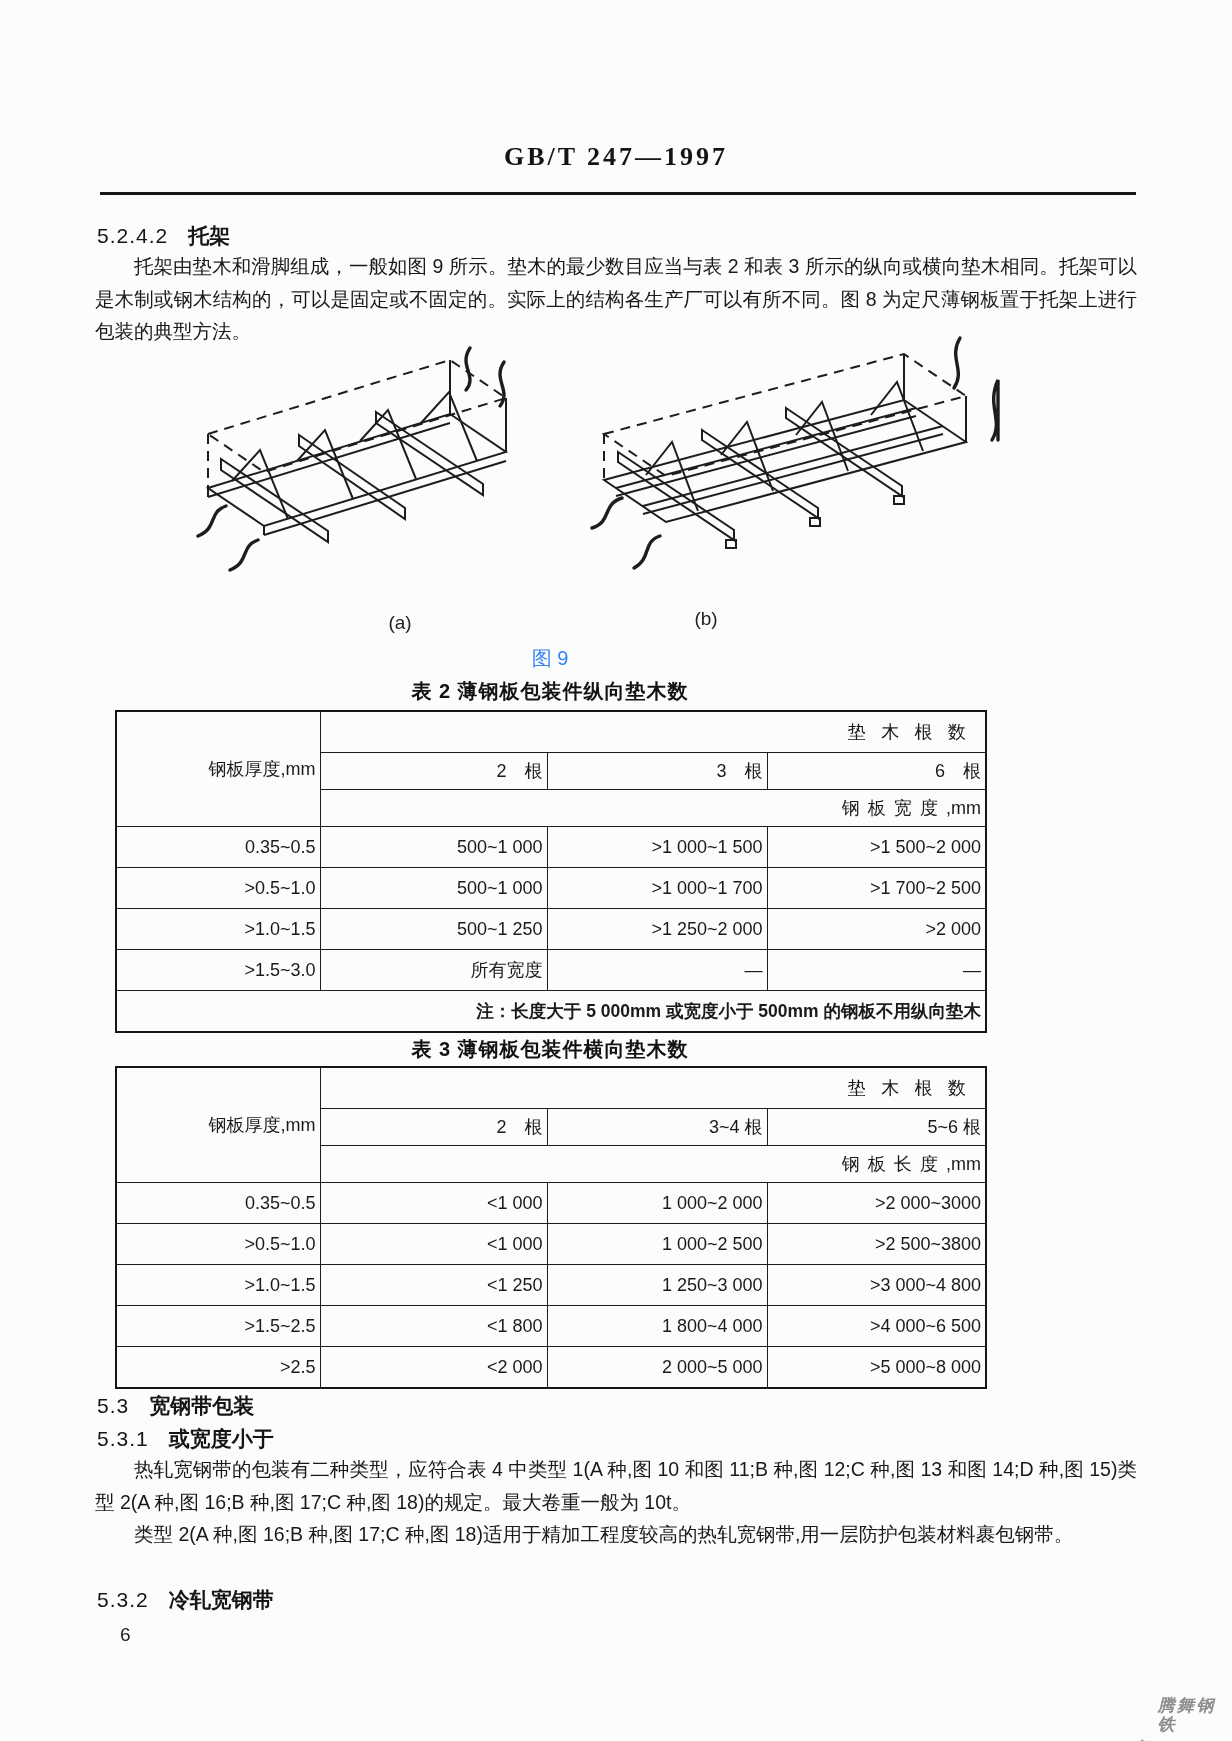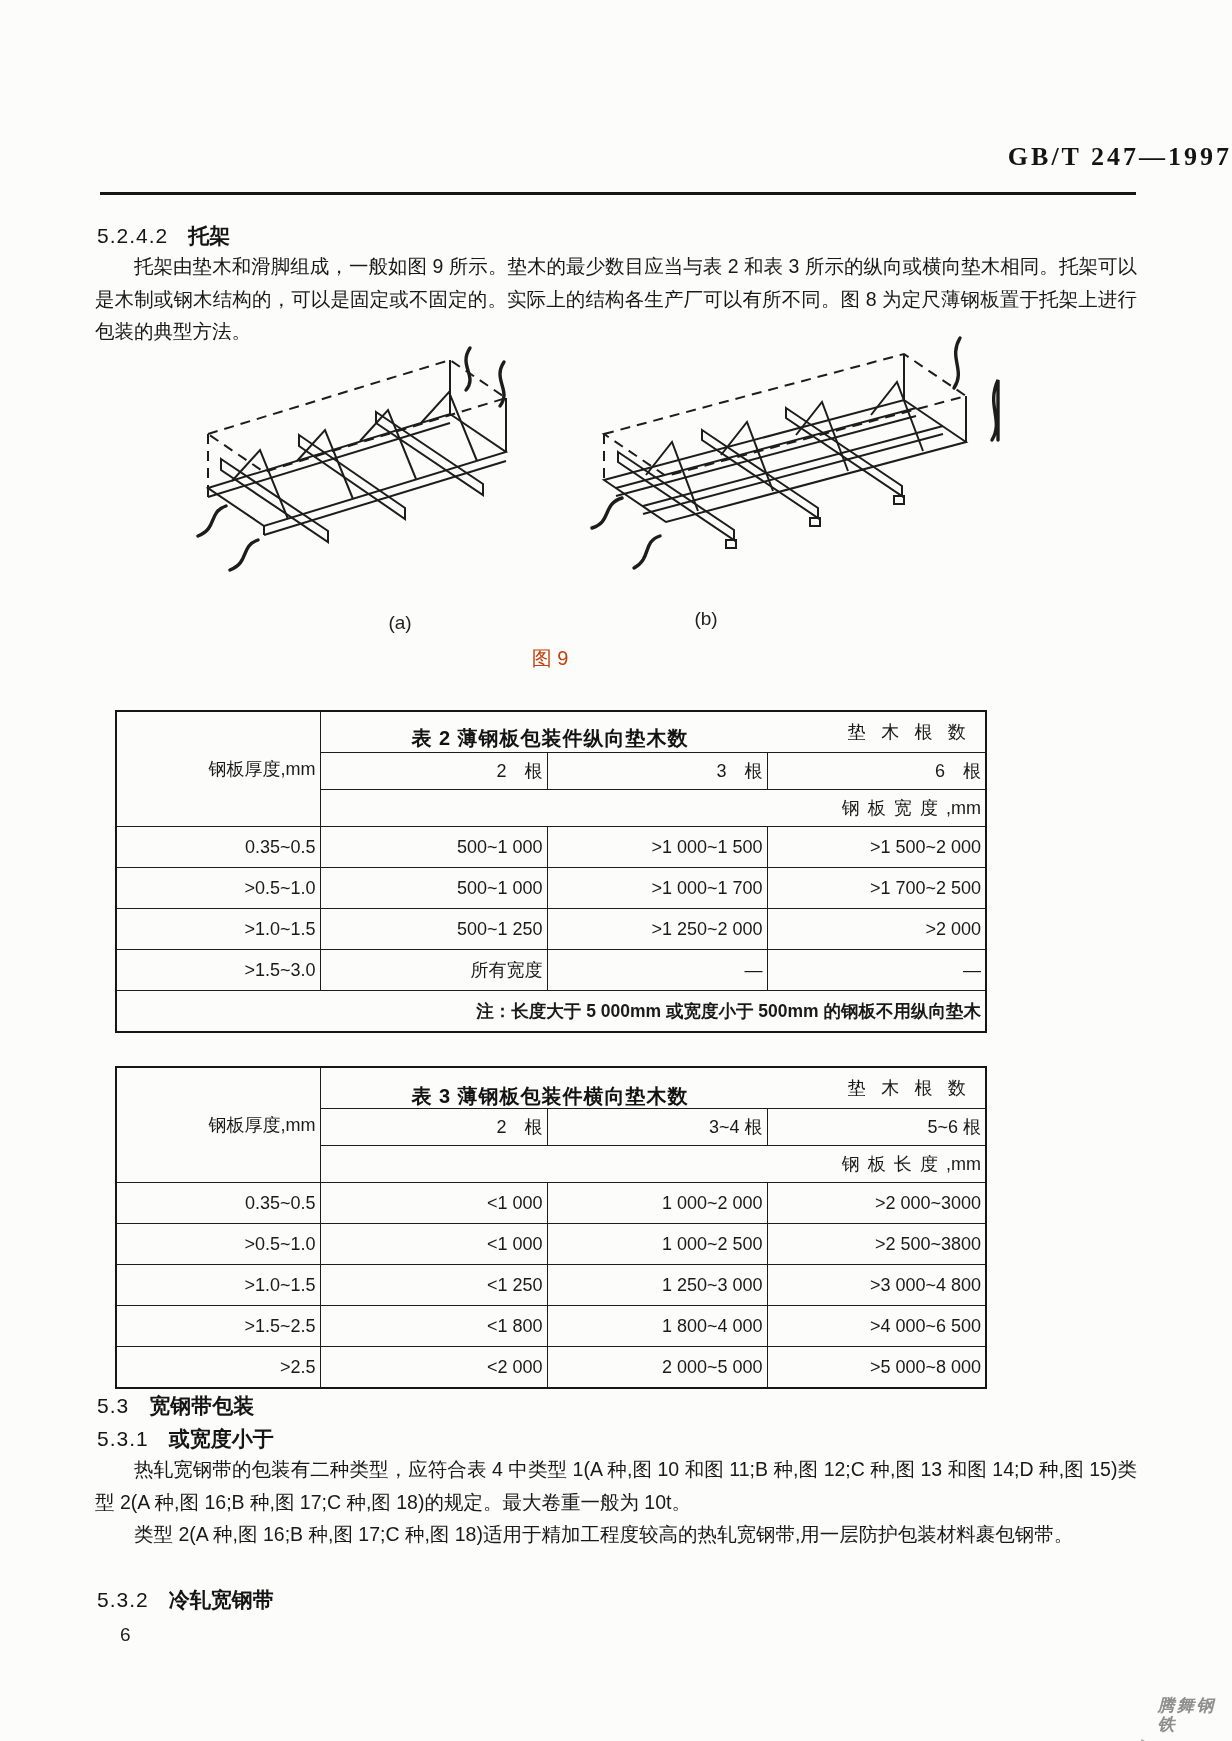--- a/index.html
+++ b/index.html
@@ -4,21 +4,21 @@
 <style>
   html,body{margin:0;padding:0;background:#e8e8e8;}
   .page{
     position:relative; width:1232px; height:1741px; margin:0 auto;
     background:#fcfcfb; color:#1b1b1b;
     font-family:"Liberation Sans", sans-serif;
     overflow:hidden;
   }
   
   .std-code{
-    position:absolute; top:142px; left:0; right:0; text-align:right;
+    position:absolute; top:142px; left:0; right:0; text-align:center;
     font-family:"Liberation Serif", serif;
     font-size:26px; font-weight:700; letter-spacing:3px; color:#141414;
   }
   .head-rule{
     position:absolute; top:192px; left:100px; width:1036px; height:3px;
     background:#161616;
   }
   
   .sec{ position:absolute; left:97px; font-size:21px; color:#151515; }
   .sec .num{ letter-spacing:1px; }
@@ -27,25 +27,25 @@
   .para{
     position:absolute; left:95px; width:1042px;
     font-size:19.5px; line-height:32.5px; text-align:justify;
     text-indent:2em; color:#191919; margin:0;
   }
   
   .fig-svg{ position:absolute; }
   .fig-label{ position:absolute; font-size:19px; color:#222; text-align:center; width:140px; }
   .fig-caption{
     position:absolute; left:115px; width:870px; text-align:center;
-    font-size:20px; color:#c2410c;
+    font-size:20px; color:#3b82f6;
   }
   .tbl-title{
     position:absolute; left:115px; width:870px; text-align:center;
-    font-size:20px; font-weight:700; color:#131313; letter-spacing:1px;margin-top:47px;
+    font-size:20px; font-weight:700; color:#131313; letter-spacing:1px;
   }
   
   table.std{
     position:absolute; left:115px; width:870px;
     border-collapse:collapse; table-layout:fixed;
     border:2.5px solid #161616;
     font-size:18px; color:#1a1a1a;
   }
   table.std td{
     border:1.6px solid #1d1d1d; text-align:right; vertical-align:middle;

